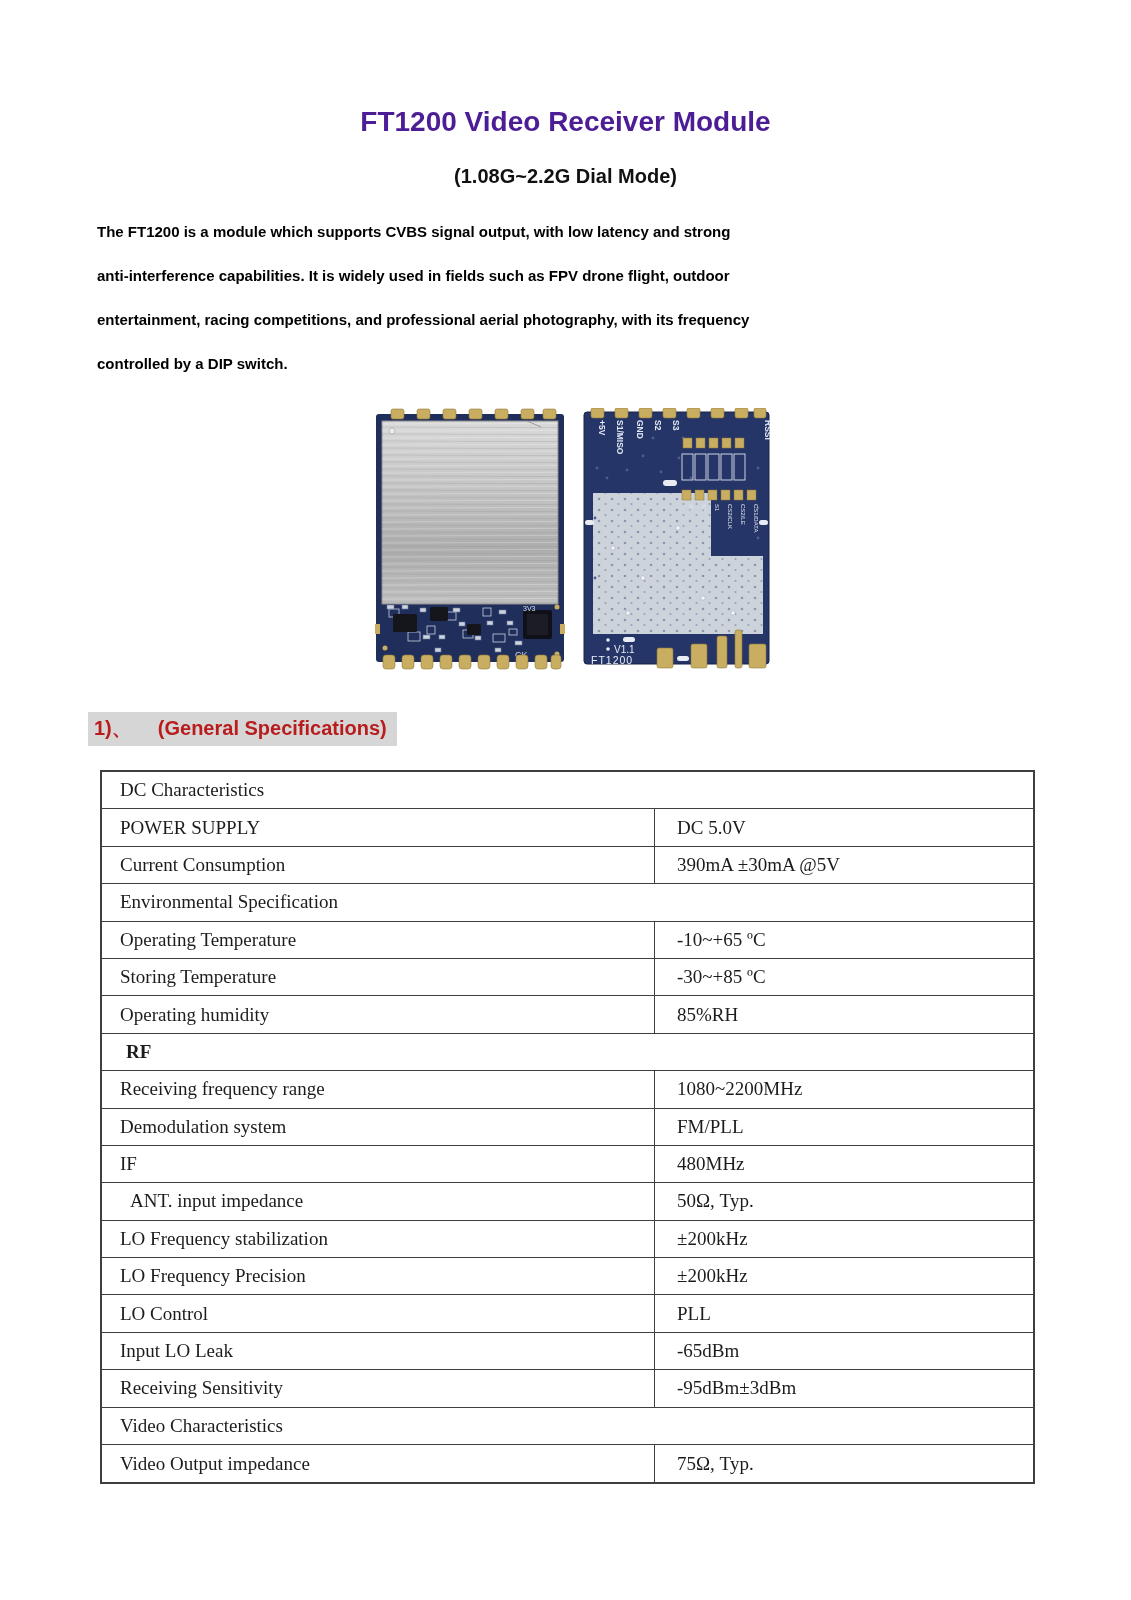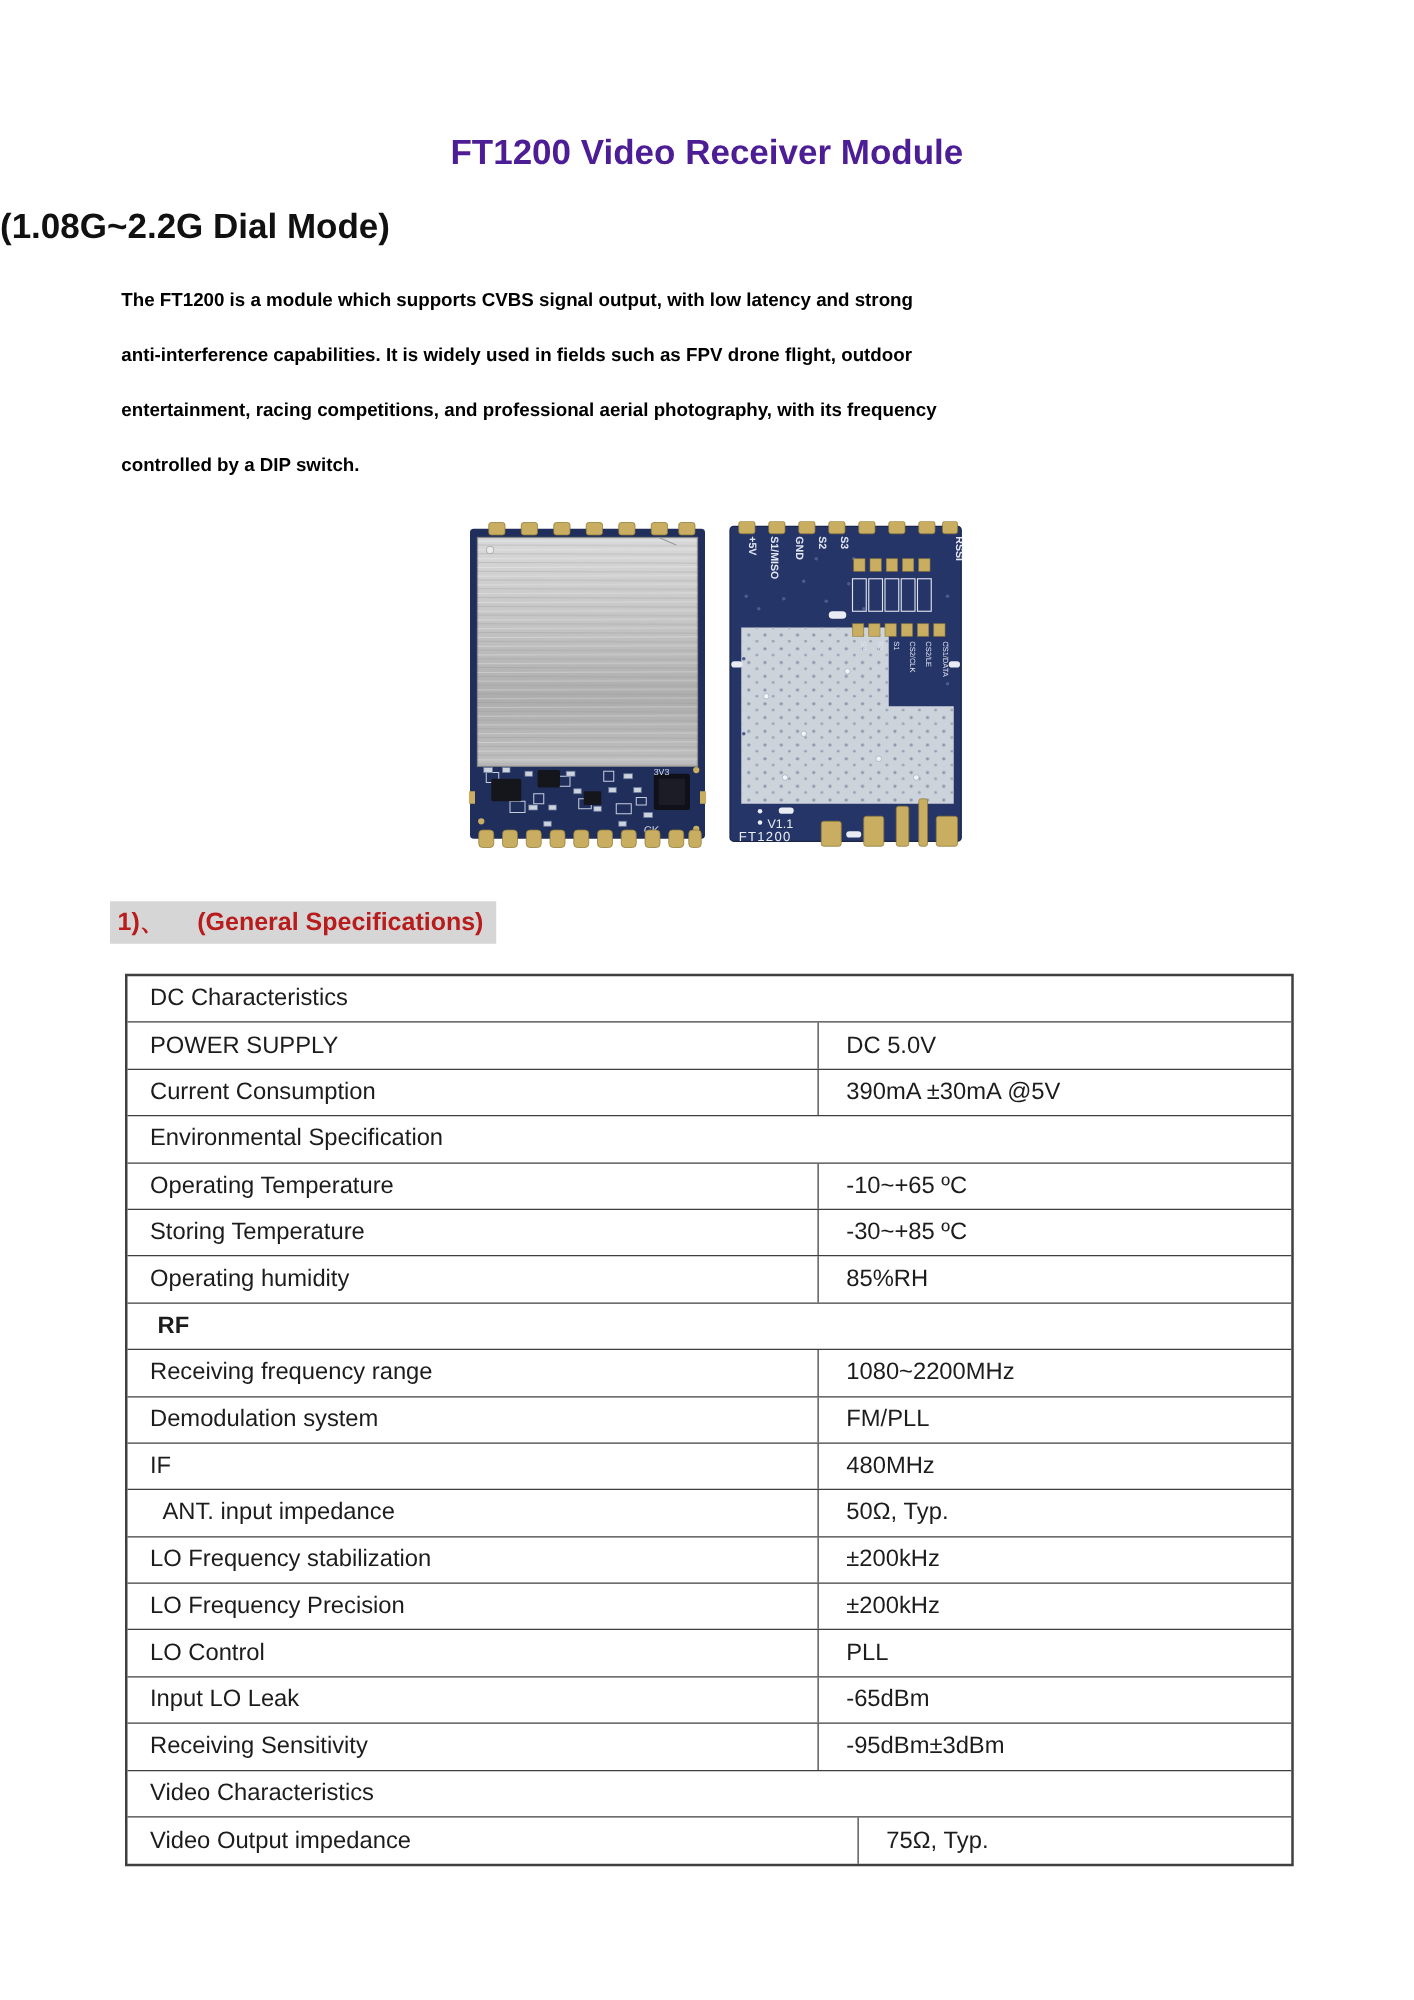--- a/index.html
+++ b/index.html
@@ -12,22 +12,22 @@
   }
   .page{position:relative;width:1131px;height:1600px;background:#fff;}
 
   .doc-title{
     margin:0;padding-top:106px;
     text-align:center;
     font-size:28px;font-weight:700;color:#4c1d95;
   }
   .doc-subtitle{
     margin:0;padding-top:27px;
-    text-align:left;
-    font-size:28px;font-weight:700;color:#111;
+    text-align:center;
+    font-size:20px;font-weight:700;color:#111;
   }
   .intro{
     margin:22px 96px 0 97px;
   }
   .intro-line{
     font-size:15px;font-weight:700;line-height:44px;color:#000000;
     white-space:nowrap;
   }
 
   .images-row{
@@ -48,30 +48,31 @@
     background:#d6d6d6;
     padding:3px 10px 4px 6px;
   }
   .sec-title{margin-left:26px;}
 
   .spec-table{
     margin:24px 0 0 100px;
     width:935px;
     border:2px solid #3f3f3f;
     box-sizing:border-box;
+    font-family:Liberation Serif, serif;
   }
   .t-row{
     display:flex;
     height:37.4px;
     box-sizing:border-box;
     border-bottom:1px solid #3f3f3f;
     font-size:19px;
     align-items:stretch;
   }
-  .t-row:last-child{border-bottom:none;gap:32px;}
+  .t-row:last-child{border-bottom:none;}
   .cell{
     display:flex;align-items:center;
     box-sizing:border-box;
     padding-left:18px;
     color:#1c1c1c;
     overflow:hidden;white-space:nowrap;
   }
   .cell.key{width:552px;flex:0 0 552px;}
   .cell.val{flex:1 1 auto;border-left:1px solid #3f3f3f;padding-left:22px;}
   .cell.full{flex:1 1 auto;}

